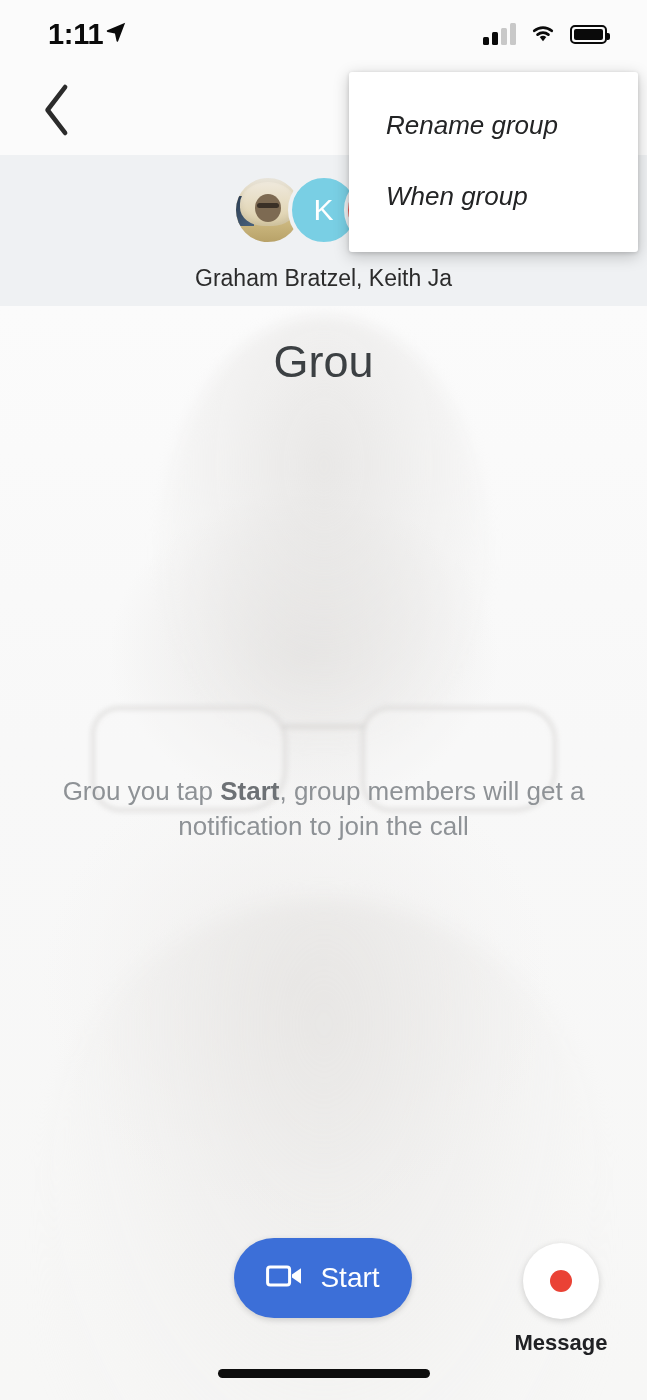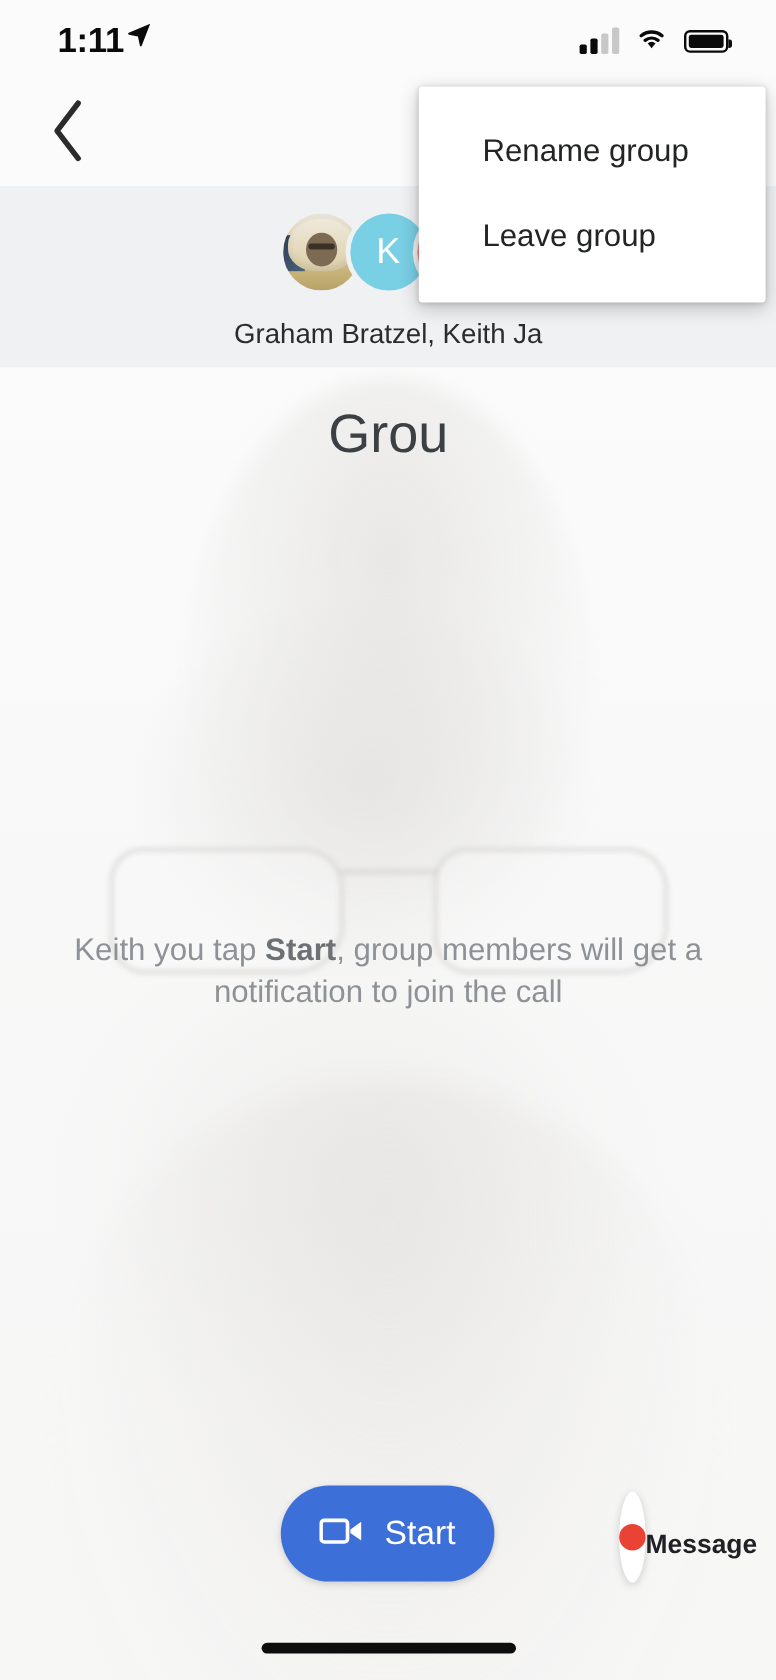--- a/index.html
+++ b/index.html
@@ -58,21 +58,21 @@
     width:84px; height:5px; background:rgba(208,206,204,0.5); border-radius:3px;
   }
 
   
   .status-bar {
     position:absolute; left:0; top:0; width:647px; height:68px;
     display:flex; align-items:center; justify-content:space-between;
     padding:0 40px 0 48px;
     z-index:40;
   }
-  .status-left { display:flex; gap:2px; }
+  .status-left { display:flex; align-items:center; gap:2px; }
   .status-time {
     font-size:29px; font-weight:bold; color:#0a0a0a; letter-spacing:-0.3px;
   }
   .loc-arrow { display:block; }
   .status-right { display:flex; align-items:center; gap:13px; }
   .signal { display:flex; align-items:flex-end; gap:3px; height:22px; }
   .signal i { display:block; width:6px; border-radius:1.5px; background:#0a0a0a; }
   .signal i.b1 { height:8px; }
   .signal i.b2 { height:13px; }
   .signal i.b3 { height:17px; background:#c8c8c8; }
@@ -163,43 +163,44 @@
     z-index:10;
   }
   .hint b { color:#6d7175; font-weight:bold; }
 
   
   .menu {
     position:absolute; left:349px; top:72px; width:289px;
     background:#ffffff;
     border-radius:3px;
     box-shadow:0 4px 16px rgba(0,0,0,0.22), 0 1px 4px rgba(0,0,0,0.14);
-    padding:18px 0 20px 16px;
+    padding:18px 0 20px 0;
     z-index:60;
+    font-style:italic;
   }
   .menu-item {
     height:71px; display:flex; align-items:center;
     padding-left:37px; font-size:26px; color:#232425;
     cursor:pointer; white-space:nowrap;
   }
 
   
   .start-btn {
     position:absolute; left:234px; top:1238px;
     width:178px; height:80px; border-radius:40px;
     background:#3c6fd8;
     display:flex; align-items:center; justify-content:center; gap:16px;
     box-shadow:0 2px 6px rgba(0,0,0,0.16);
     cursor:pointer; z-index:30;
   }
   .start-label { font-size:28px; color:#ffffff; font-weight:500; }
 
   .message-btn-wrap {
     position:absolute; left:516px; top:1243px; width:90px;
-    display:flex; flex-direction:row; align-items:center; z-index:30;
+    display:flex; flex-direction:column; align-items:center; z-index:30;
   }
   .message-circle {
     width:76px; height:76px; border-radius:50%;
     background:#ffffff;
     box-shadow:0 2px 7px rgba(0,0,0,0.17);
     display:flex; align-items:center; justify-content:center;
     cursor:pointer;
   }
   .rec-dot { width:22px; height:22px; border-radius:50%; background:#ea4235; }
   .message-label {
@@ -242,21 +243,21 @@
       <div class="avatar red">
         <span></span>
       </div>
     </div>
     <div class="members-names">Graham Bratzel, Keith Ja</div>
   </div>
 
   <div class="group-title">Grou</div>
 
   <div class="hint">
-    <span>Keith you tap </span><b>Start</b><span>, group members will get a notification to join the call</span>
+    <span>Grou you tap </span><b>Start</b><span>, group members will get a notification to join the call</span>
   </div>
 
   <div class="status-bar">
     <div class="status-left">
       <span class="status-time">1:11</span>
       <span class="loc-arrow">
         <svg width="22" height="22" viewBox="0 0 24 24">
             <path d="M22 2L2.5 10.2c-.8.35-.7 1.5.15 1.68l8.2 1.75 1.75 8.2c.18.85 1.33.95 1.68.15L22 2z" fill="#0a0a0a"></path>
           </svg>
       </span>
@@ -286,21 +287,21 @@
       <span>
         <svg width="34" height="54" viewBox="0 0 24 40">
             <path d="M18 3L5 20l13 17" stroke="#2b2b2b" stroke-width="3.4" fill="none" stroke-linecap="round" stroke-linejoin="round"></path>
           </svg>
       </span>
     </div>
   </div>
 
   <div class="menu">
     <div class="menu-item">Rename group</div>
-    <div class="menu-item">Leave group</div>
+    <div class="menu-item">When group</div>
   </div>
 
   <div class="start-btn">
     <span>
       <svg width="38" height="26" viewBox="0 0 38 26">
         <rect x="1.6" y="4" width="22" height="18" rx="2.6" stroke="#ffffff" stroke-width="3" fill="none"></rect>
         <path d="M26 11.5L35 5.2v15.6L26 14.5z" fill="#ffffff"></path>
       </svg>
     </span>
     <span class="start-label">Start</span>

